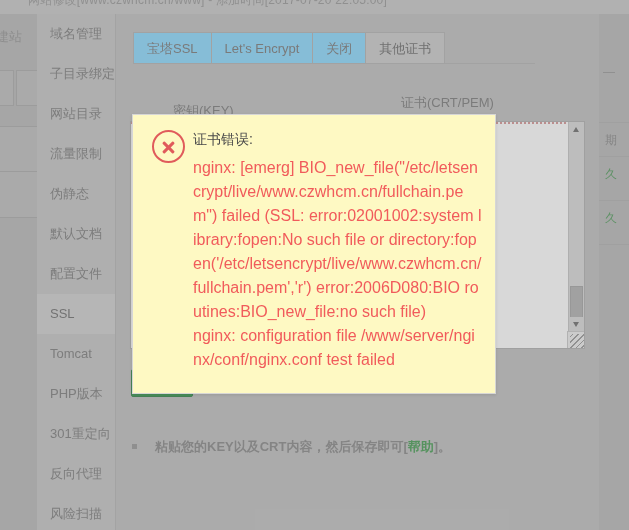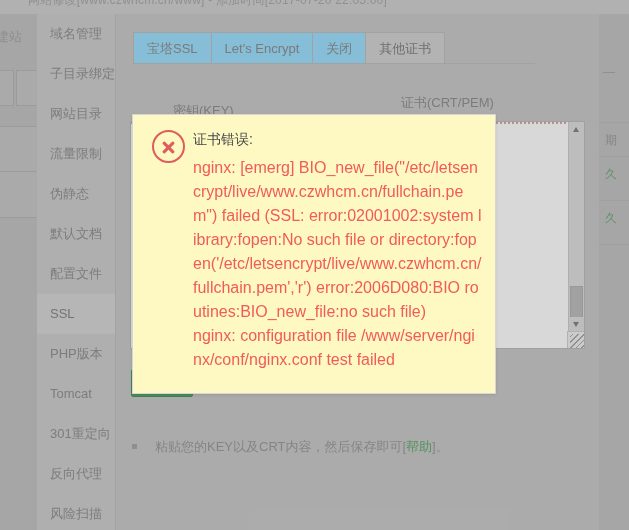--- a/index.html
+++ b/index.html
@@ -229,20 +229,21 @@
   }
 
   
   .help-line {
     position: absolute;
     left: 16px; top: 424px;
     width: 440px;
     font-size: 13px;
     color: #7b7b7b;
     white-space: nowrap;
+    font-weight: bold;
   }
   .help-bullet {
     display: inline-block;
     width: 5px; height: 5px;
     background: #8c8c8c;
     vertical-align: 2px;
     margin-right: 18px;
   }
   .help-link { color: #31913f; }
 
@@ -349,22 +350,22 @@
 
   <div class="side-menu">
     <div class="side-item">域名管理</div>
     <div class="side-item">子目录绑定</div>
     <div class="side-item">网站目录</div>
     <div class="side-item">流量限制</div>
     <div class="side-item">伪静态</div>
     <div class="side-item">默认文档</div>
     <div class="side-item">配置文件</div>
     <div class="side-item active">SSL</div>
+    <div class="side-item">Tomcat</div>
     <div class="side-item">PHP版本</div>
-    <div class="side-item">Tomcat</div>
     <div class="side-item">301重定向</div>
     <div class="side-item">反向代理</div>
     <div class="side-item">风险扫描</div>
   </div>
 
   <div class="content">
 
     <div class="tabs">
       <div class="tab">宝塔SSL</div>
       <div class="tab">Let's Encrypt</div>

